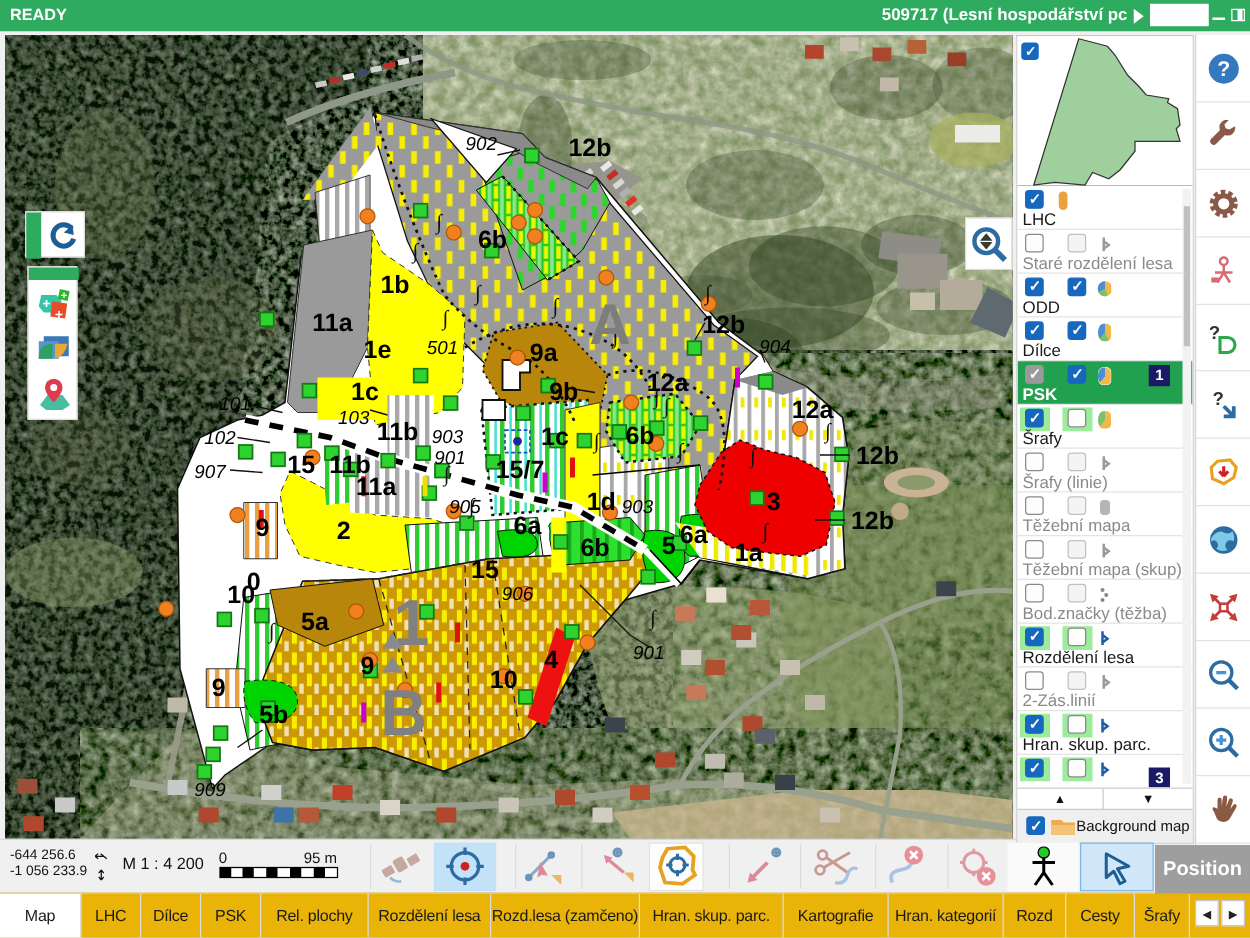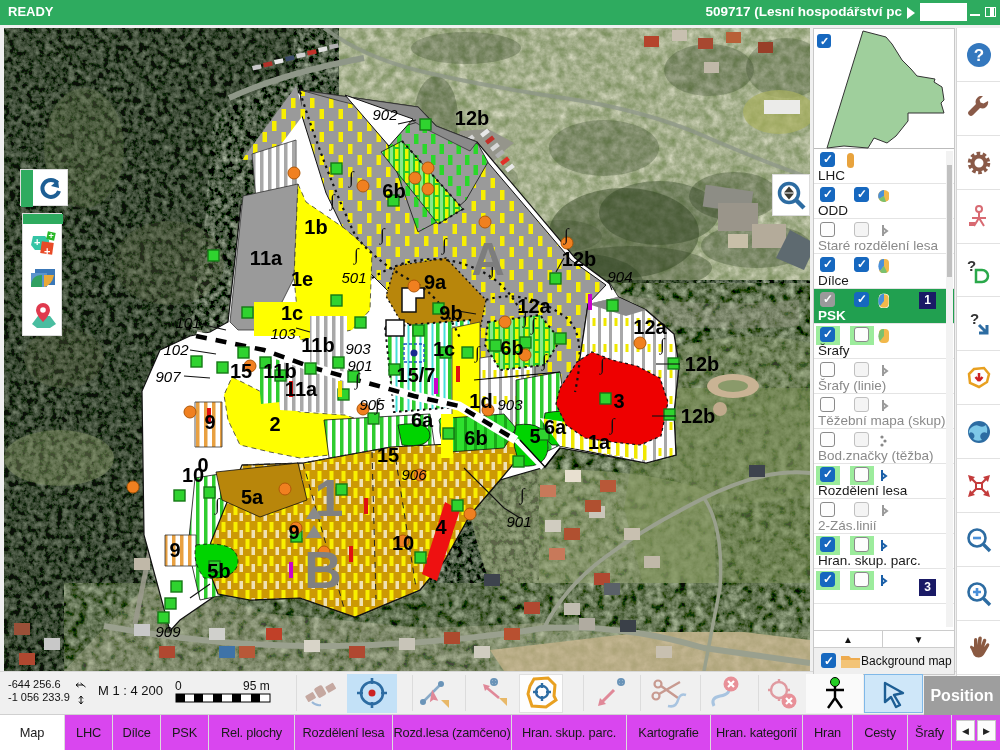--- a/index.html
+++ b/index.html
@@ -55,21 +55,21 @@
 #scaletxt { position:absolute; left:98px; top:11px; font-size:13px;text-align:center; }
 #sbar { position:absolute; left:175px; top:8px; width:96px; height:26px; }
 .sep { position:absolute; top:3px; width:1px; height:36px; background:#dcdcdc; }
 .tbtn { position:absolute; top:2px; height:39px; }
 #posbtn { position:absolute; left:924px; top:4px; width:76px; height:39px; background:#9e9e9e; color:#fff; font-size:16px; font-weight:bold; text-align:center; line-height:39px; z-index:7; }
 #curbtn { position:absolute; left:864px; top:2px; width:59px; height:39px; background:#cfe7f9; border:1px solid #7fb8e8; z-index:7; }
 #perscell { position:absolute; left:806px; top:2px; width:57px; height:39px; background:#fafafa; z-index:7; }
 #targbtn { position:absolute; left:347px; top:2px; width:50px; height:39px; background:#c3e1f7; }
 #polybtn { position:absolute; left:519px; top:2px; width:44px; height:39px; background:#fdfdfd; border:1px solid #e0e0e0; }
 
-#tabbar { position:absolute; left:0; top:714px; width:1000px; height:36px; background:#d946ef; border-top:1px solid #d0d0d0; }
+#tabbar { position:absolute; left:0; top:714px; width:1000px; height:36px; background:#eab308; border-top:1px solid #d0d0d0; }
 .tab { position:absolute; top:0; height:36px; font-size:12.8px; letter-spacing:-0.2px; color:#1a1a1a; text-align:center; line-height:36px; border-right:1px solid #dcdcdc; white-space:nowrap; overflow:hidden; }
 .tab.on { background:#fff; font-weight:normal; }
 #tabarrows { position:absolute; left:956px; top:5px; }
 .tba { display:inline-block; width:19px; height:21px; background:#fdfdfd; border:1px solid #c8c8c8; text-align:center; line-height:21px; font-size:9px; color:#222; }
 </style>
 </head>
 <body>
 <div id="app">
   <div id="topbar">
     <div class="ready">READY</div>
@@ -533,50 +533,50 @@
             </div>
         <svg class="licon" style="left:31px;" width="11" height="16">
               <rect x="2" y="0" width="7" height="15" rx="3.5" fill="#e8a33d"></rect>
             </svg>
           </div>
         <div class="lab">LHC</div>
       </div>
       <div class="lay">
         <div class="cbrow">
             <div class="cell c1">
+              <div class="cb"></div>
+            </div>
+            <div class="cell c2">
+              <div class="cb dis"></div>
+            </div>
+        <svg class="licon" width="12" height="16">
+              <path d="M5 2 v11 M5 5 l4 3 l-4 3" stroke="#9a9a9a" stroke-width="2" fill="none"></path>
+            </svg>
+          </div>
+        <div class="lab gray">Staré rozdělení lesa</div>
+      </div>
+      <div class="lay">
+        <div class="cbrow">
+            <div class="cell c1">
               <div class="cb chk"></div>
             </div>
             <div class="cell c2">
               <div class="cb chk"></div>
             </div>
         <svg class="licon" width="12" height="16">
               <circle cx="6" cy="8" r="6" fill="#f2b84b"></circle>
               <path d="M6 8 L6 2 A6 6 0 0 0 1 11 z" fill="#4a90d9"></path>
               <path d="M6 8 L1 11 A6 6 0 0 0 8 13.7 z" fill="#7ac16f"></path>
             </svg>
           </div>
         <div class="lab">ODD</div>
       </div>
       <div class="lay">
         <div class="cbrow">
             <div class="cell c1">
-              <div class="cb"></div>
-            </div>
-            <div class="cell c2">
-              <div class="cb dis"></div>
-            </div>
-        <svg class="licon" width="12" height="16">
-              <path d="M5 2 v11 M5 5 l4 3 l-4 3" stroke="#9a9a9a" stroke-width="2" fill="none"></path>
-            </svg>
-          </div>
-        <div class="lab gray">Staré rozdělení lesa</div>
-      </div>
-      <div class="lay">
-        <div class="cbrow">
-            <div class="cell c1">
               <div class="cb chk"></div>
             </div>
             <div class="cell c2">
               <div class="cb chk"></div>
             </div>
         <svg class="licon" width="12" height="16">
               <rect x="1" y="1" width="10" height="14" rx="4" fill="#f2b84b"></rect>
               <path d="M6 8 L6 1 A5 7 0 0 0 2 13 z" fill="#4a90d9"></path>
               <path d="M6 8 L2 13 A5 7 0 0 0 9 14 z" fill="#7ac16f"></path>
             </svg>
@@ -620,20 +620,34 @@
               <div class="cb"></div>
             </div>
             <div class="cell c2">
               <div class="cb dis"></div>
             </div>
         <svg class="licon" width="12" height="16">
               <path d="M5 2 v11 M5 5 l4 3 l-4 3" stroke="#9a9a9a" stroke-width="2" fill="none"></path>
             </svg>
           </div>
         <div class="lab gray">Šrafy (linie)</div>
+      </div>
+      <div class="lay">
+        <div class="cbrow">
+            <div class="cell c1">
+              <div class="cb"></div>
+            </div>
+            <div class="cell c2">
+              <div class="cb dis"></div>
+            </div>
+        <svg class="licon" width="12" height="16">
+              <rect x="2" y="2" width="8" height="12" rx="3" fill="#b5b5b5"></rect>
+            </svg>
+          </div>
+        <div class="lab gray">Těžební mapa</div>
       </div>
       <div class="lay">
         <div class="cbrow">
             <div class="cell c1">
               <div class="cb"></div>
             </div>
             <div class="cell c2">
               <div class="cb dis"></div>
             </div>
         <svg class="licon" width="12" height="16">
@@ -912,18 +926,18 @@
     <div class="tab on" style="left:0;width:65px;">Map</div>
     <div class="tab" style="left:65px;width:48px;">LHC</div>
     <div class="tab" style="left:113px;width:48px;">Dílce</div>
     <div class="tab" style="left:161px;width:48px;">PSK</div>
     <div class="tab" style="left:209px;width:86px;">Rel. plochy</div>
     <div class="tab" style="left:295px;width:98px;">Rozdělení lesa</div>
     <div class="tab" style="left:393px;width:119px;">Rozd.lesa (zamčeno)</div>
     <div class="tab" style="left:512px;width:115px;">Hran. skup. parc.</div>
     <div class="tab" style="left:627px;width:84px;">Kartografie</div>
     <div class="tab" style="left:711px;width:92px;text-align:center;">Hran. kategorií</div>
-    <div class="tab" style="left:803px;width:50px;">Hran</div>
+    <div class="tab" style="left:803px;width:50px;">Rozd</div>
     <div class="tab" style="left:853px;width:55px;">Cesty</div>
     <div class="tab" style="left:908px;width:44px;">Šrafy</div>
     <div id="tabarrows"><span class="tba">◀</span><span class="tba" style="margin-left:2px;">▶</span></div>
   </div>
 </div>
 
 </body></html>

